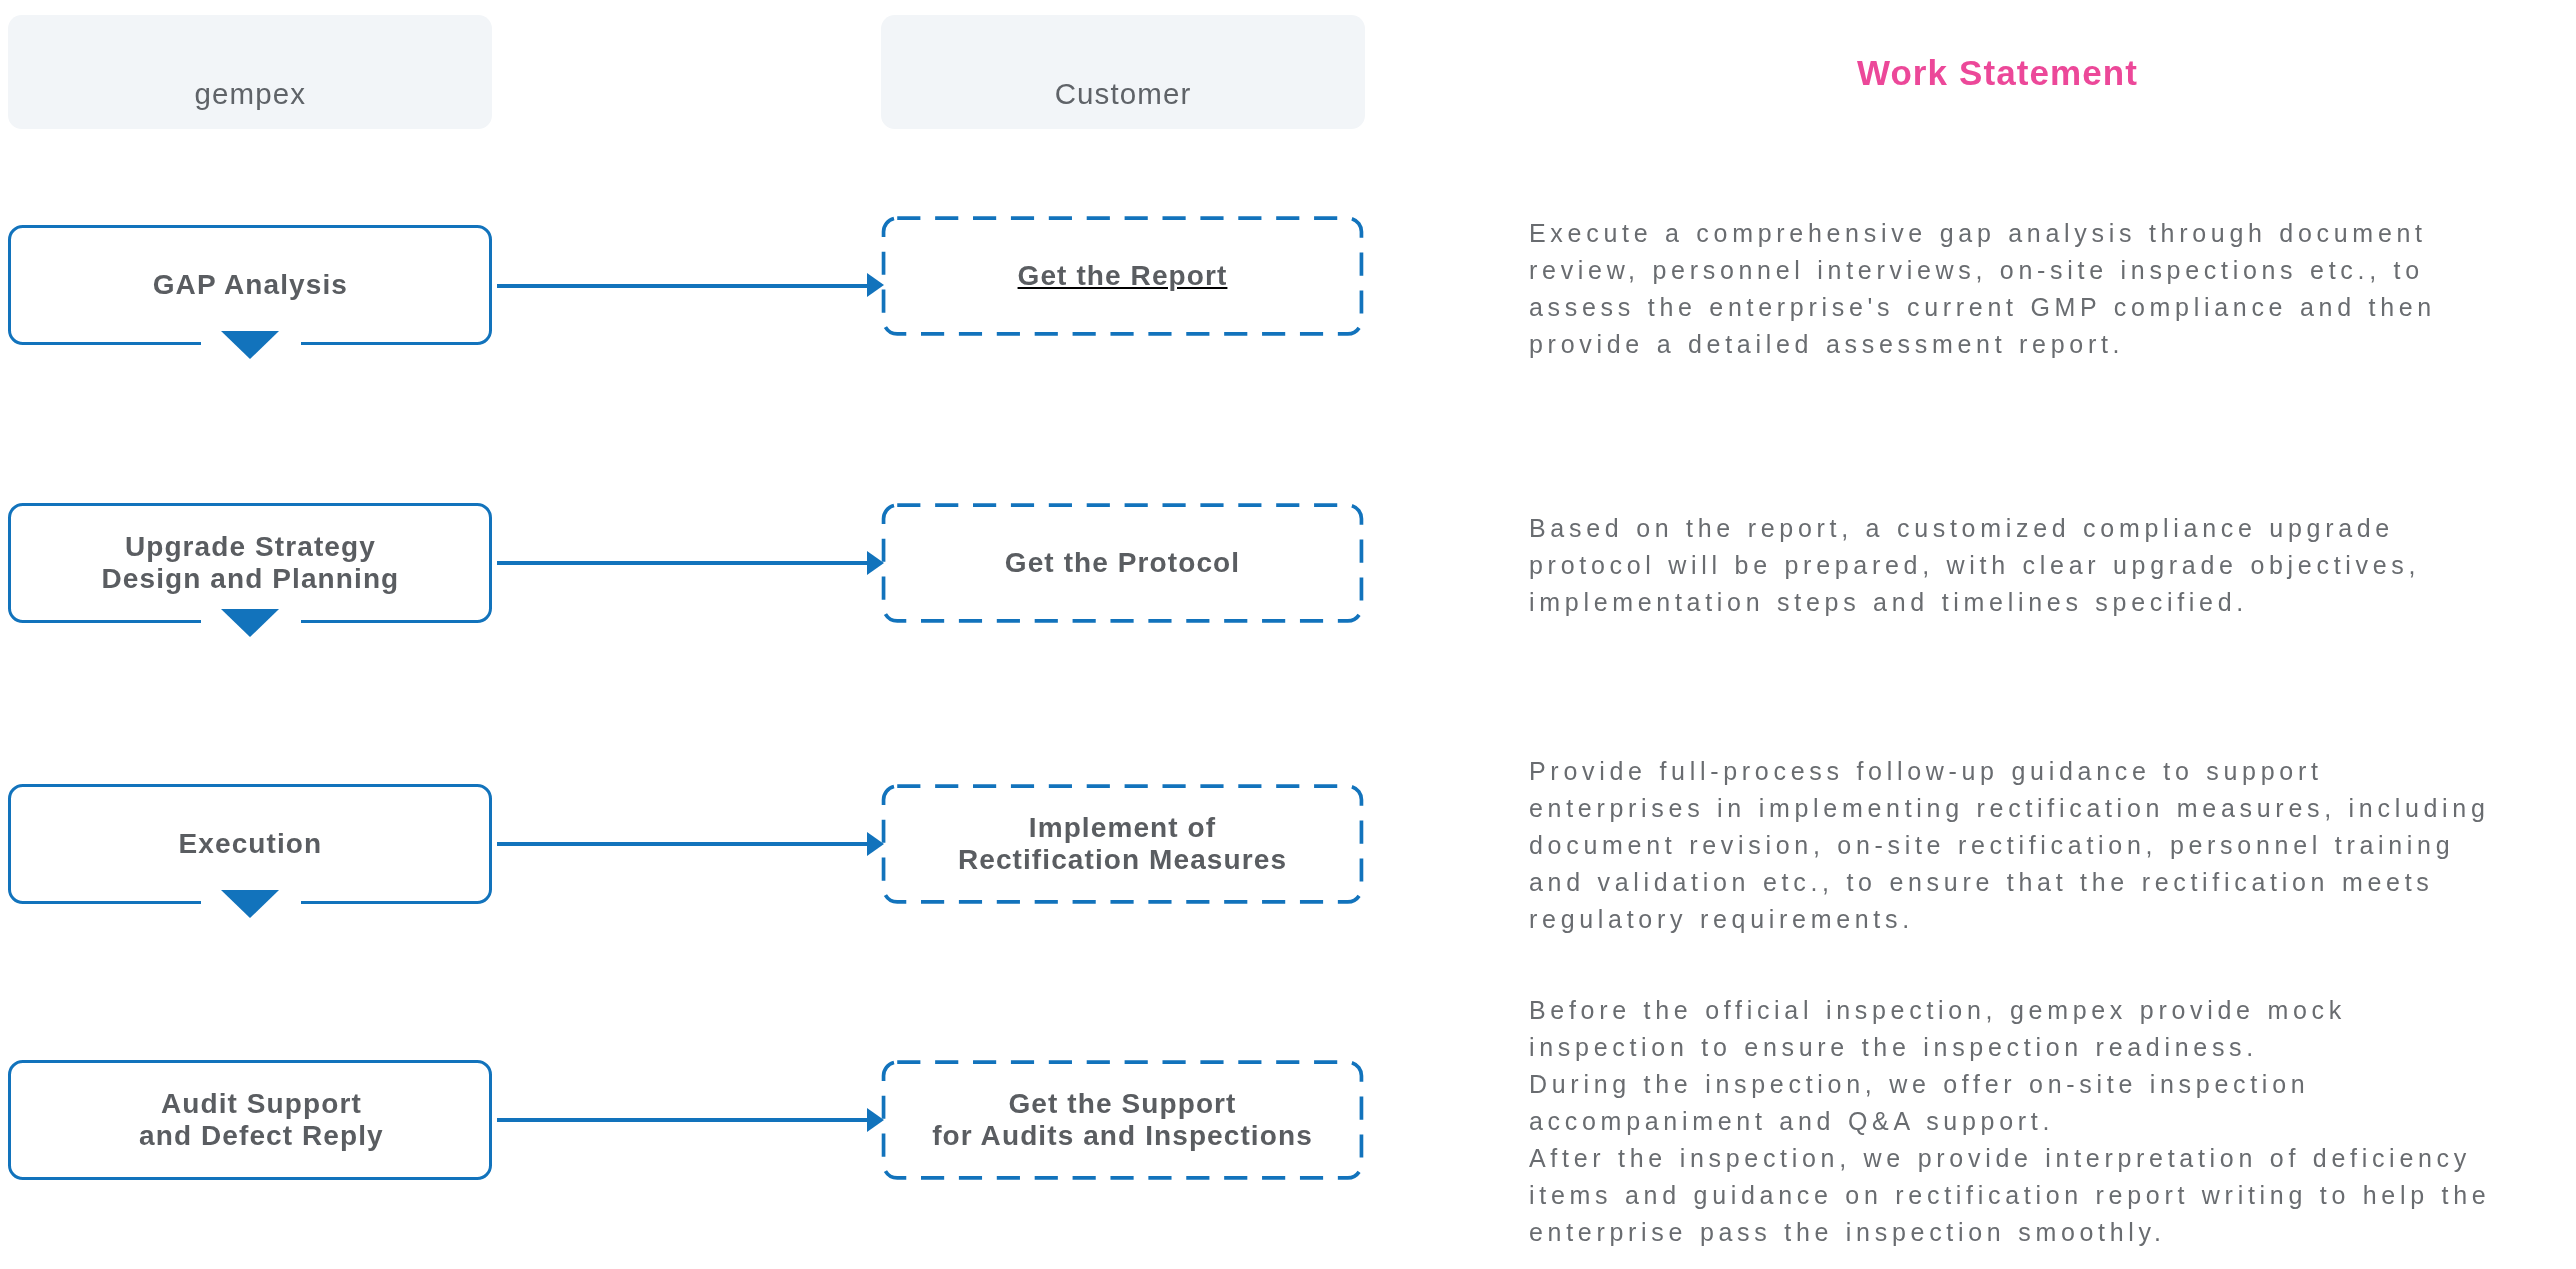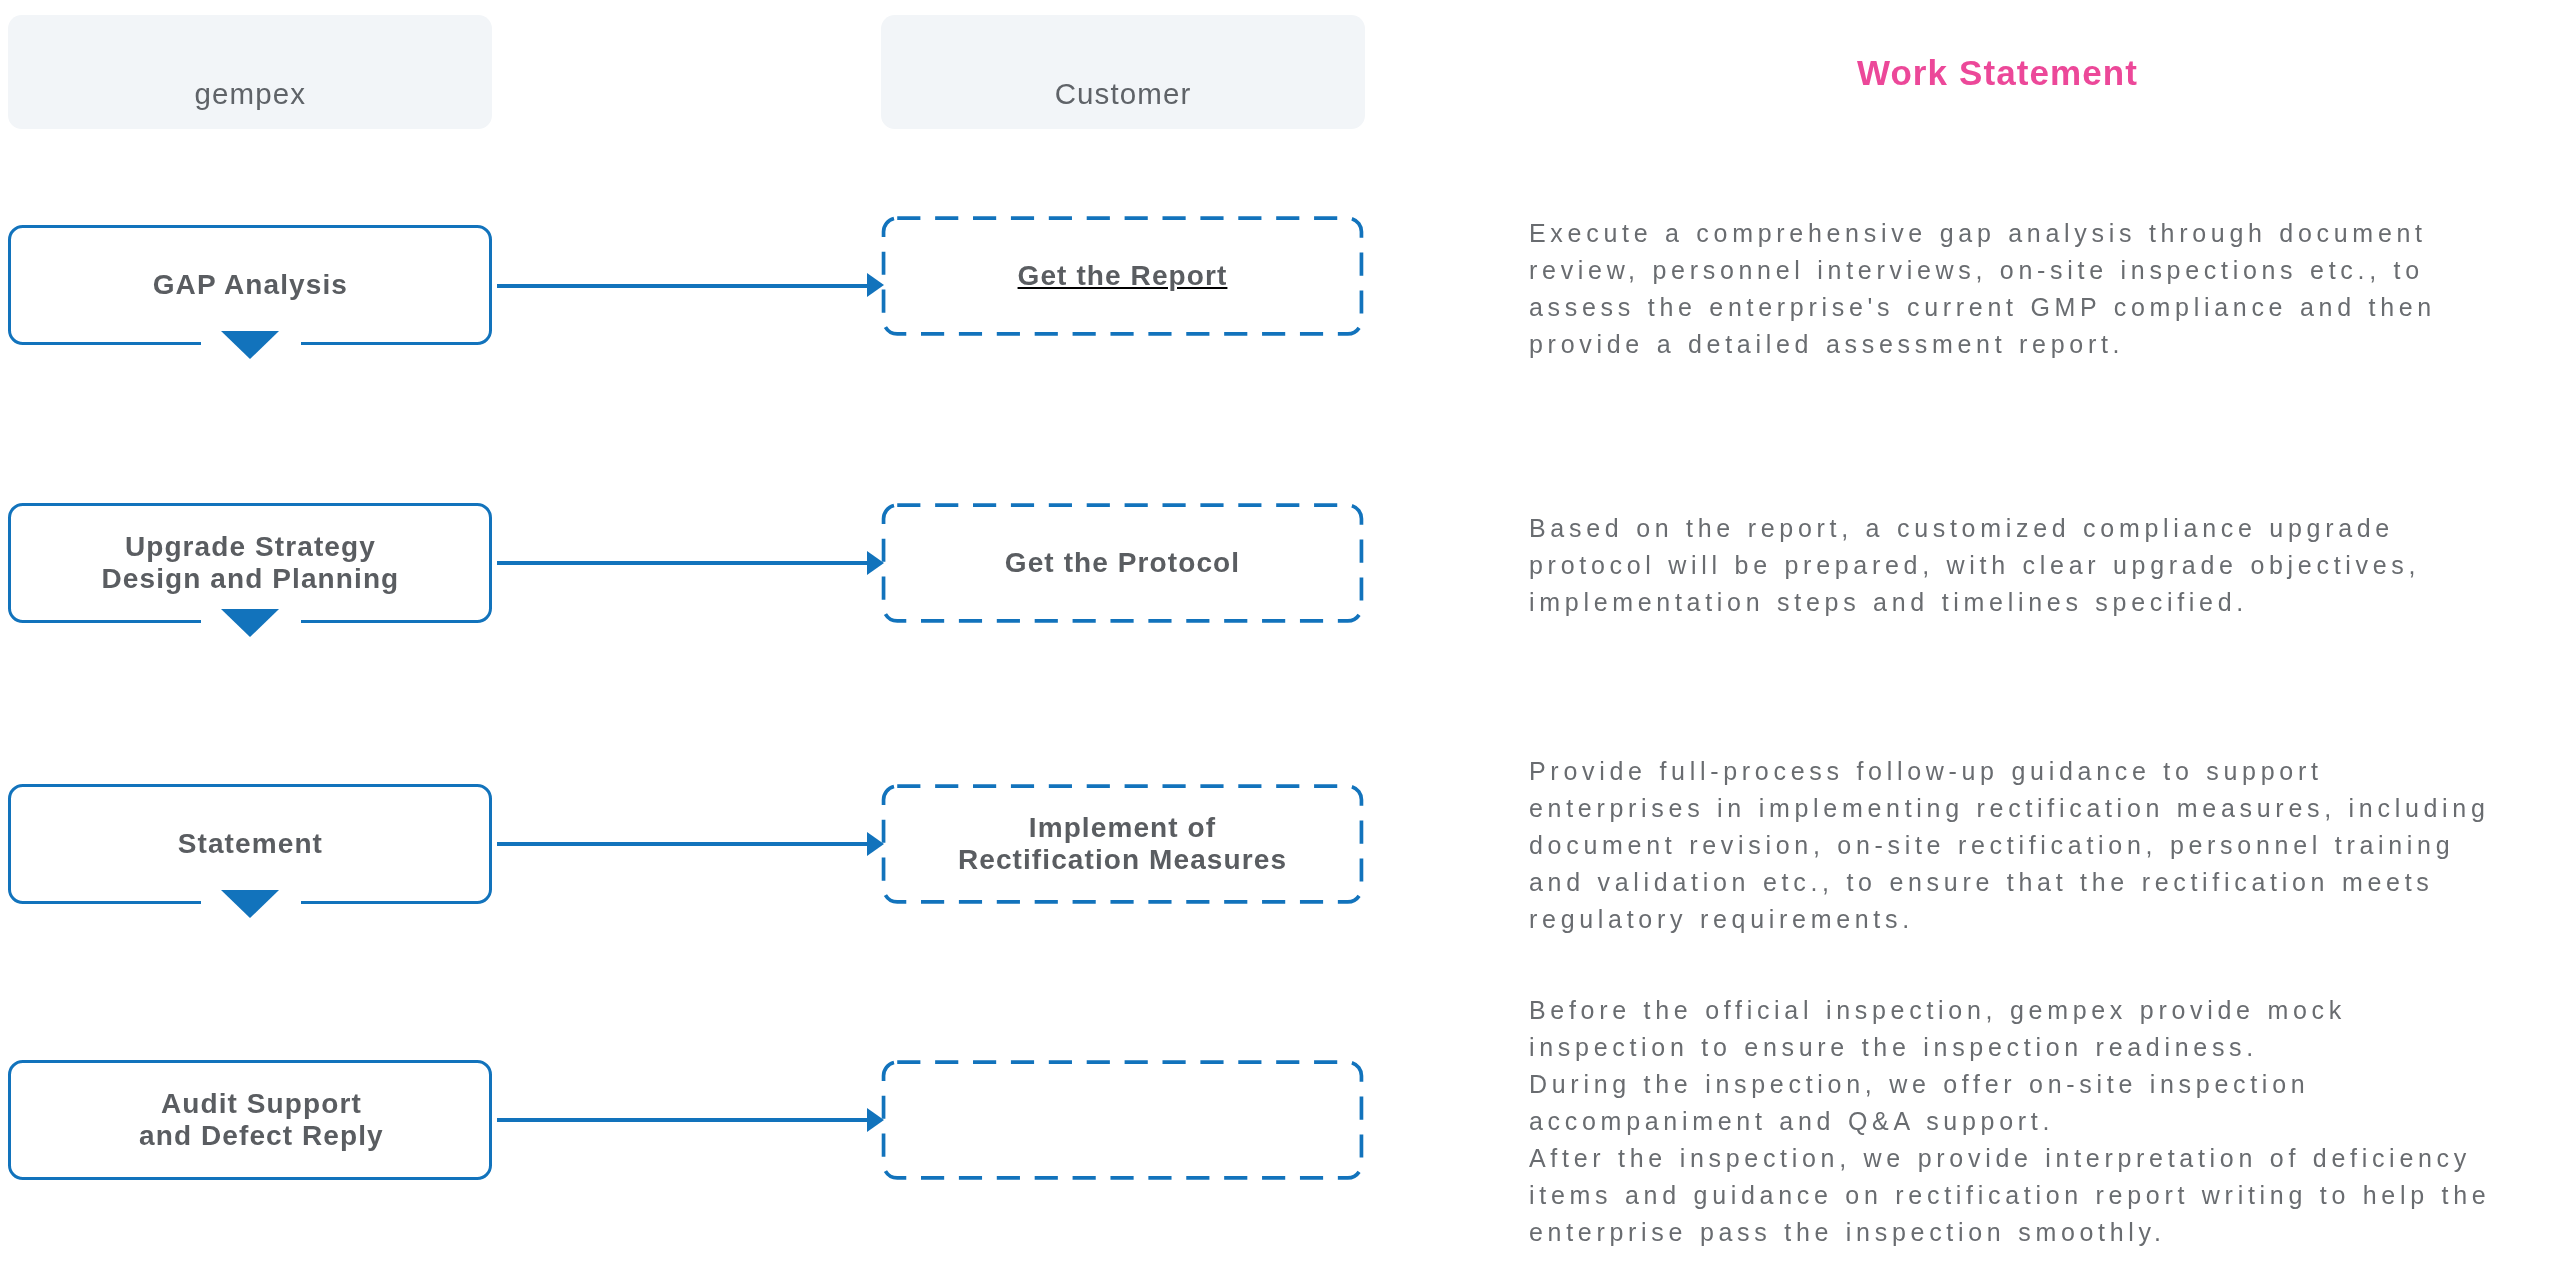--- a/index.html
+++ b/index.html
@@ -173,21 +173,21 @@
     <svg class="dash-rect" width="483" height="120" viewBox="0 0 916 228">
       <rect x="4" y="4" width="908" height="220" rx="26" fill="none" stroke="#1273bc" stroke-width="7" stroke-dasharray="44 28"></rect>
     </svg>
     <span class="box-label">Get the Protocol</span>
   </div>
   <div class="ws-text" style="top:510px;">Based on the report, a customized compliance upgrade
 protocol will be prepared, with clear upgrade objectives,
 implementation steps and timelines specified.</div>
 
   <div class="solid-box" style="top:784px;">
-    <span class="box-label">Statement</span>
+    <span class="box-label">Execution</span>
   </div>
   <div class="border-gap" style="top:900px;"></div>
   <div class="down-tri" style="top:890px;"></div>
   <div class="arrow-line" style="top:842px;"></div>
   <div class="arrow-head" style="top:832px;"></div>
   <div class="dashed-box" style="top:784px;">
     <svg class="dash-rect" width="483" height="120" viewBox="0 0 916 228">
       <rect x="4" y="4" width="908" height="220" rx="26" fill="none" stroke="#1273bc" stroke-width="7" stroke-dasharray="44 28"></rect>
     </svg>
     <span class="box-label">Implement of
@@ -202,20 +202,22 @@
   <div class="solid-box" style="top:1060px;padding-left:22px;">
     <span class="box-label">Audit Support
 and Defect Reply</span>
   </div>
   <div class="arrow-line" style="top:1118px;"></div>
   <div class="arrow-head" style="top:1108px;"></div>
   <div class="dashed-box" style="top:1060px;">
     <svg class="dash-rect" width="483" height="120" viewBox="0 0 916 228">
       <rect x="4" y="4" width="908" height="220" rx="26" fill="none" stroke="#1273bc" stroke-width="7" stroke-dasharray="44 28"></rect>
     </svg>
+    <span class="box-label">Get the Support
+for Audits and Inspections</span>
   </div>
   <div class="ws-text" style="top:992px;">Before the official inspection, gempex provide mock
 inspection to ensure the inspection readiness.
 During the inspection, we offer on-site inspection
 accompaniment and Q&amp;A support.
 After the inspection, we provide interpretation of deficiency
 items and guidance on rectification report writing to help the
 enterprise pass the inspection smoothly.</div>
 
 </div>

